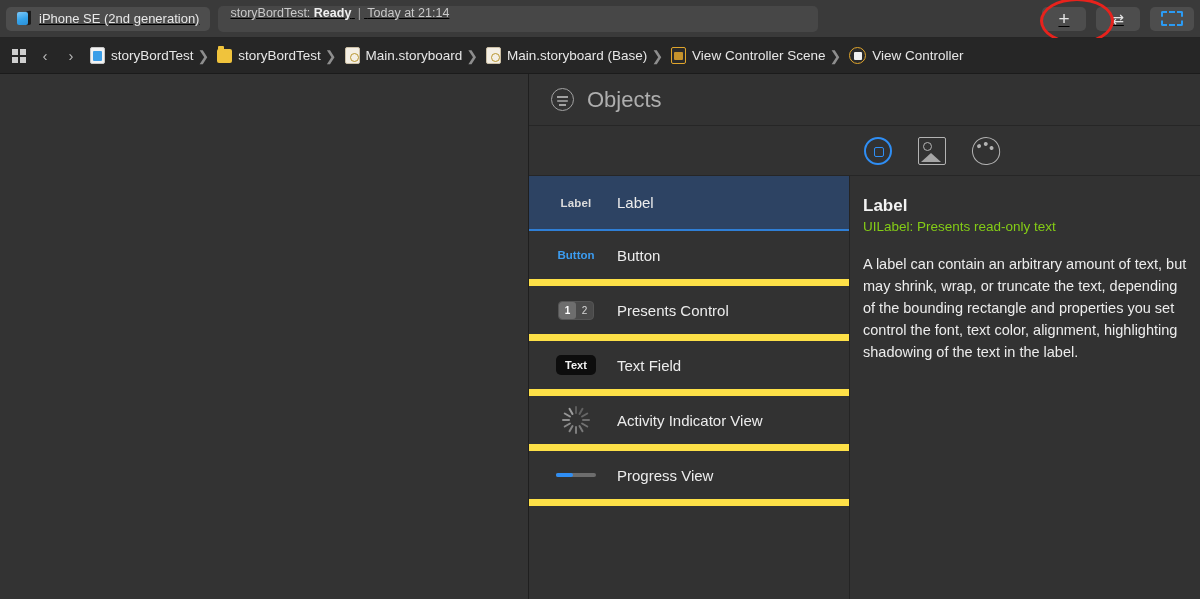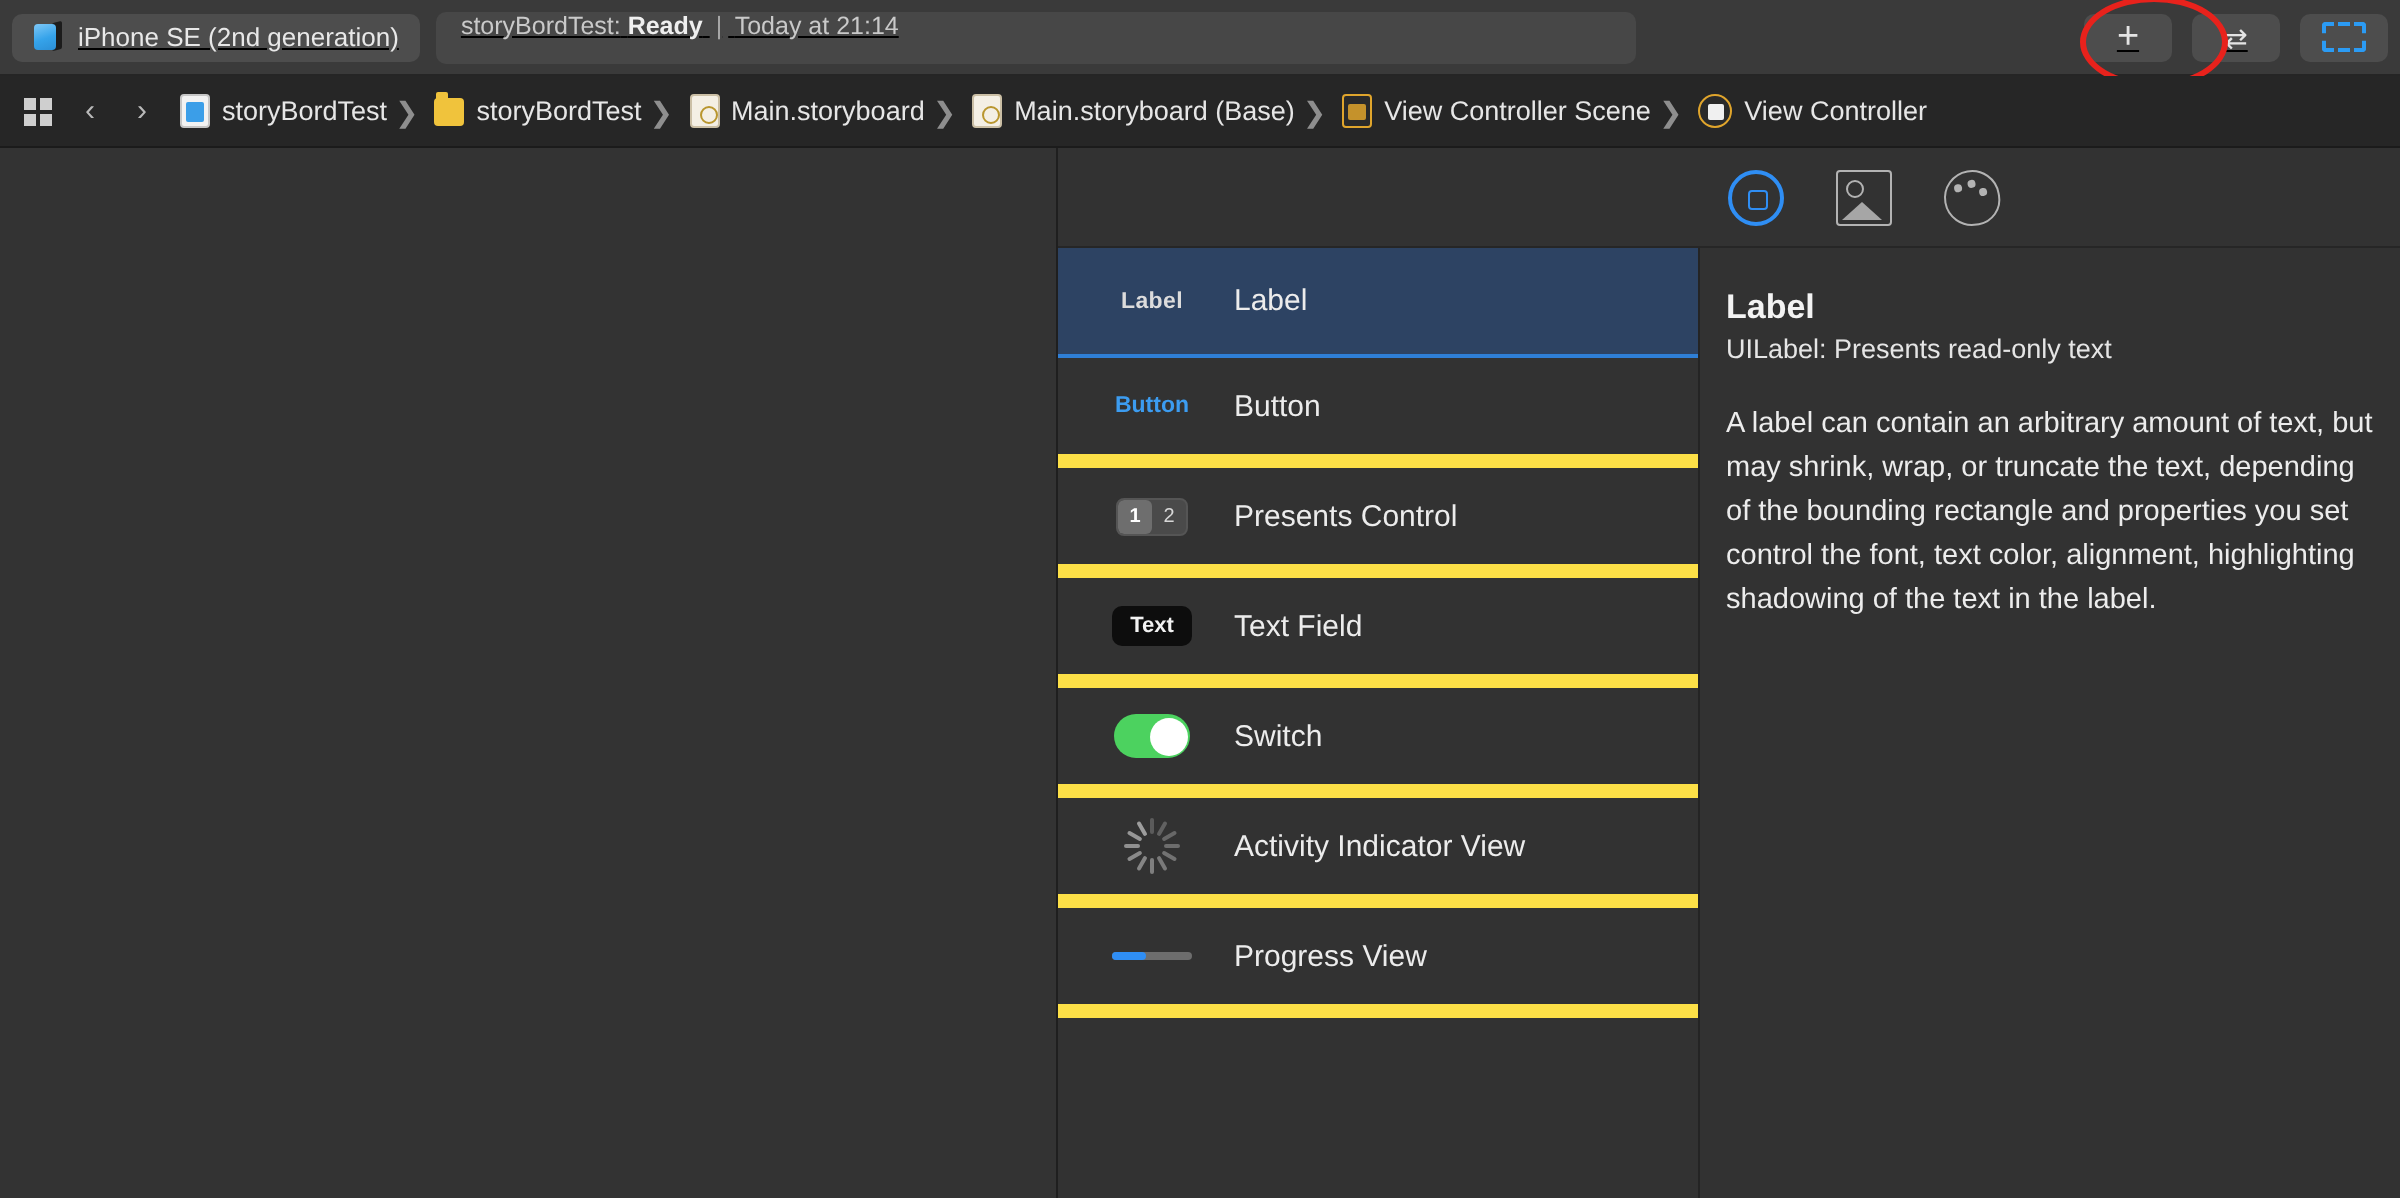--- a/index.html
+++ b/index.html
@@ -274,21 +274,21 @@
     border-radius:1px; transform-origin: 1px 14px;
   }
   .pv-prog { width: 40px; height: 4px; background:#6d6d6d; border-radius:2px; position:relative; }
   .pv-prog i { position:absolute; left:0; top:0; width:17px; height:4px; background:#2f8ef4; border-radius:2px; }
 
   
   .detail {
     flex: 1 1 auto; padding: 20px 0 0 13px; overflow: hidden;
   }
   .detail-title { color: #f3f3f3; font-size: 17px; font-weight: bold; }
-  .detail-sub { color: #e5e5e5; font-size: 13.5px; margin-top: 3px; }
+  .detail-sub { color: #84cc16; font-size: 13.5px; margin-top: 3px; }
   .detail-body {
     color: #ececec; font-size: 14.5px; line-height: 22px; margin-top: 19px;
     width: 420px; white-space: pre-wrap;
   }
 </style>
 </head>
 <body>
 
 <div id="app">
 
@@ -354,20 +354,24 @@
     <span class="chev">❯</span>
 
     <span class="crumb">
       <span class="ic vc"></span>
       <span class="lbl">View Controller</span>
     </span>
   </div>
 
 
   <div class="library">
+    <div class="lib-header">
+      <span class="ham"></span>
+      <span class="lib-title">Objects</span>
+    </div>
 
     <div class="lib-tabbar">
       <div class="lib-tabs">
         <span class="tabic objects"></span>
         <span class="tabic media"></span>
         <span class="tabic color"></span>
       </div>
     </div>
 
     <div class="lib-body">
@@ -398,28 +402,20 @@
         </div>
 
         <div class="obj-row">
           <span class="obj-ic">
             <span class="pv-text">Text</span>
           </span>
           <span>Text Field</span>
         </div>
 
 
-        <div class="obj-row">
-          <span class="obj-ic">
-            <span class="pv-switch">
-                <i></i>
-              </span>
-          </span>
-          <span>Switch</span>
-        </div>
 
         <div class="obj-row">
           <span class="obj-ic">
             <span class="pv-spin" id="spinner">
                 <b style="transform: rotate(0deg); opacity: 0.35;"></b>
                 <b style="transform: rotate(30deg); opacity: 0.4;"></b>
                 <b style="transform: rotate(60deg); opacity: 0.45;"></b>
                 <b style="transform: rotate(90deg); opacity: 0.5;"></b>
                 <b style="transform: rotate(120deg); opacity: 0.55;"></b>
                 <b style="transform: rotate(150deg); opacity: 0.6;"></b>

